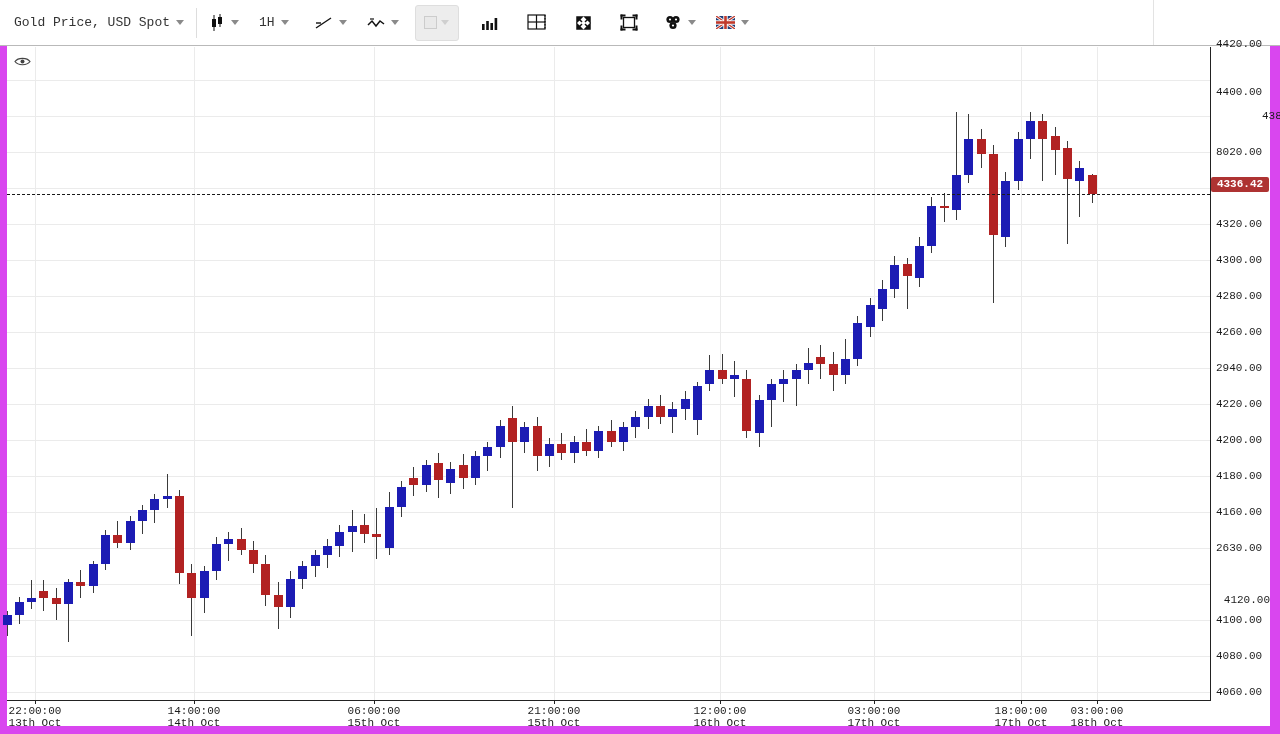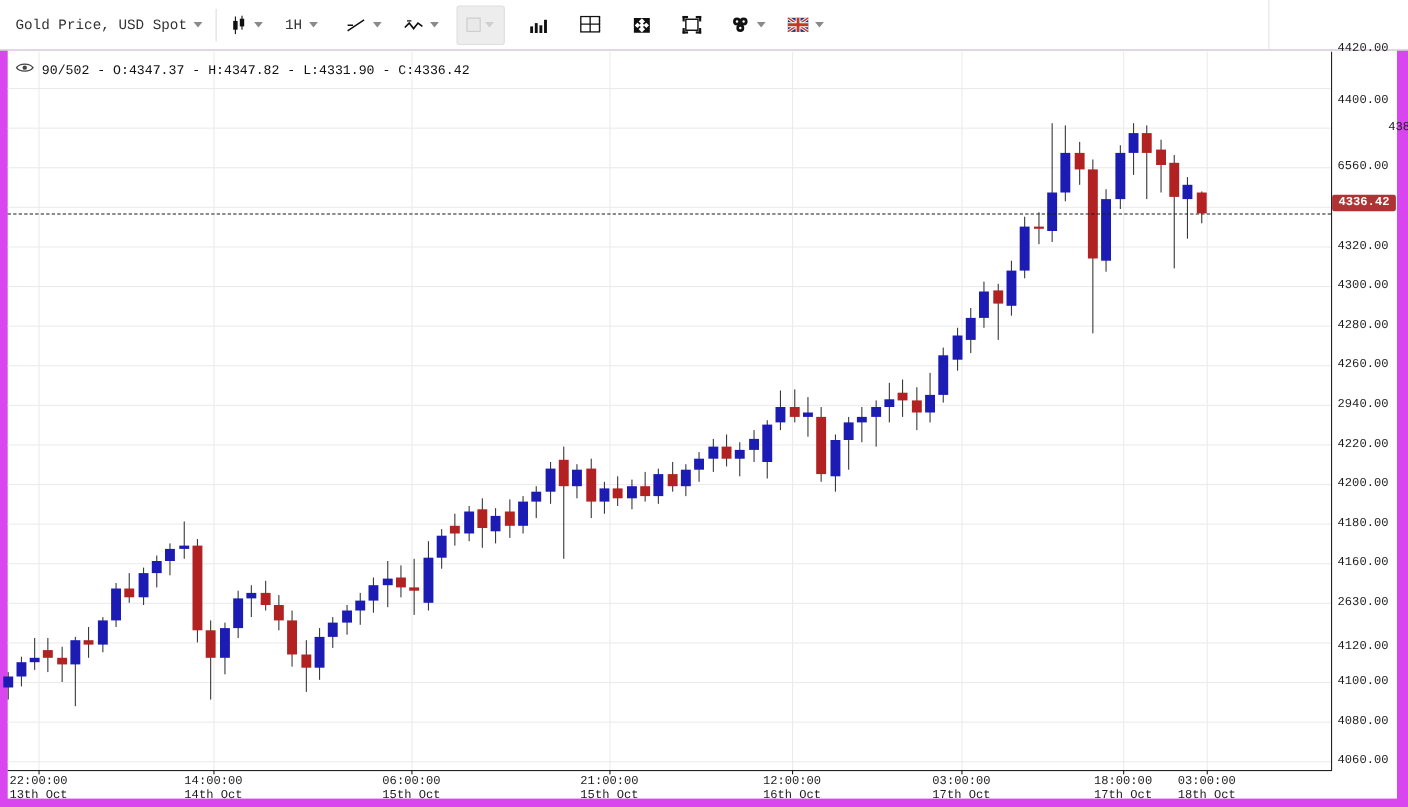--- a/index.html
+++ b/index.html
@@ -201,21 +201,21 @@
 
   <div class="chart-bg"></div>
   <div id="plot">
       <div class="gl-h" style="left: 7px; top: 692px; width: 1203px; background: rgb(235, 235, 235);"></div>
       <div class="ylab" style="top: 686px;">4060.00</div>
       <div class="gl-h" style="left: 7px; top: 656px; width: 1203px; background: rgb(235, 235, 235);"></div>
       <div class="ylab" style="top: 650px;">4080.00</div>
       <div class="gl-h" style="left: 7px; top: 620px; width: 1203px; background: rgb(235, 235, 235);"></div>
       <div class="ylab" style="top: 614px;">4100.00</div>
       <div class="gl-h" style="left: 7px; top: 584px; width: 1203px; background: rgb(235, 235, 235);"></div>
-      <div class="ylab" style="top: 582px;">4120.00</div>
+      <div class="ylab" style="top: 594px; text-align: right;">4120.00</div>
       <div class="gl-h" style="left: 7px; top: 548px; width: 1203px; background: rgb(235, 235, 235);"></div>
       <div class="ylab" style="top: 542px;">2630.00</div>
       <div class="gl-h" style="left: 7px; top: 512px; width: 1203px; background: rgb(235, 235, 235);"></div>
       <div class="ylab" style="top: 506px;">4160.00</div>
       <div class="gl-h" style="left: 7px; top: 476px; width: 1203px; background: rgb(235, 235, 235);"></div>
       <div class="ylab" style="top: 470px;">4180.00</div>
       <div class="gl-h" style="left: 7px; top: 440px; width: 1203px; background: rgb(235, 235, 235);"></div>
       <div class="ylab" style="top: 434px;">4200.00</div>
       <div class="gl-h" style="left: 7px; top: 404px; width: 1203px; background: rgb(235, 235, 235);"></div>
       <div class="ylab" style="top: 398px;">4220.00</div>
@@ -225,21 +225,21 @@
       <div class="ylab" style="top: 326px;">4260.00</div>
       <div class="gl-h" style="left: 7px; top: 296px; width: 1203px; background: rgb(235, 235, 235);"></div>
       <div class="ylab" style="top: 290px;">4280.00</div>
       <div class="gl-h" style="left: 7px; top: 260px; width: 1203px; background: rgb(235, 235, 235);"></div>
       <div class="ylab" style="top: 254px;">4300.00</div>
       <div class="gl-h" style="left: 7px; top: 224px; width: 1203px; background: rgb(235, 235, 235);"></div>
       <div class="ylab" style="top: 218px;">4320.00</div>
       <div class="gl-h" style="left: 7px; top: 188px; width: 1203px; background: rgb(235, 235, 235);"></div>
       <div class="ylab" style="top: 182px;">4340.00</div>
       <div class="gl-h" style="left: 7px; top: 152px; width: 1203px; background: rgb(235, 235, 235);"></div>
-      <div class="ylab" style="top: 146px;">6560.00</div>
+      <div class="ylab" style="top: 146px;">8020.00</div>
       <div class="gl-h" style="left: 7px; top: 116px; width: 1203px; background: rgb(235, 235, 235);"></div>
       <div class="ylab" style="top: 110px; margin-left: 46px;">4380.00</div>
       <div class="gl-h" style="left: 7px; top: 80px; width: 1203px; background: rgb(235, 235, 235);"></div>
       <div class="ylab" style="top: 86px;">4400.00</div>
       <div class="ylab" style="top: 38px;">4420.00</div>
       <div class="gl-v" style="left: 35px; top: 47px; height: 653px; background: rgb(235, 235, 235);"></div>
       <div class="xtick" style="left: 35px;"></div>
       <div class="xlab" style="left: 35px;"><span>22:00:00</span><br><span>13th Oct</span></div>
       <div class="gl-v" style="left: 194px; top: 47px; height: 653px; background: rgb(235, 235, 235);"></div>
       <div class="xtick" style="left: 194px;"></div>
@@ -446,16 +446,15 @@
       <div class="badge" style="top: 177px; background: rgb(174, 51, 50);">4336.42</div>
     </div>
 
   <div class="legend">
     <span class="eye-icon">
       <svg width="17" height="11" viewBox="0 0 17 11">
           <path d="M1 5.5 C4 1.2 13 1.2 16 5.5 C13 9.8 4 9.8 1 5.5 Z" fill="none" stroke="#444" stroke-width="1.2"></path>
           <circle cx="8.5" cy="5.5" r="2" fill="#444"></circle>
         </svg>
     </span>
-    <span>90/502 - O:4347.37 - H:4347.82 - L:4331.90 - C:4336.42</span>
   </div>
 
 </div>
 
 </body></html>

